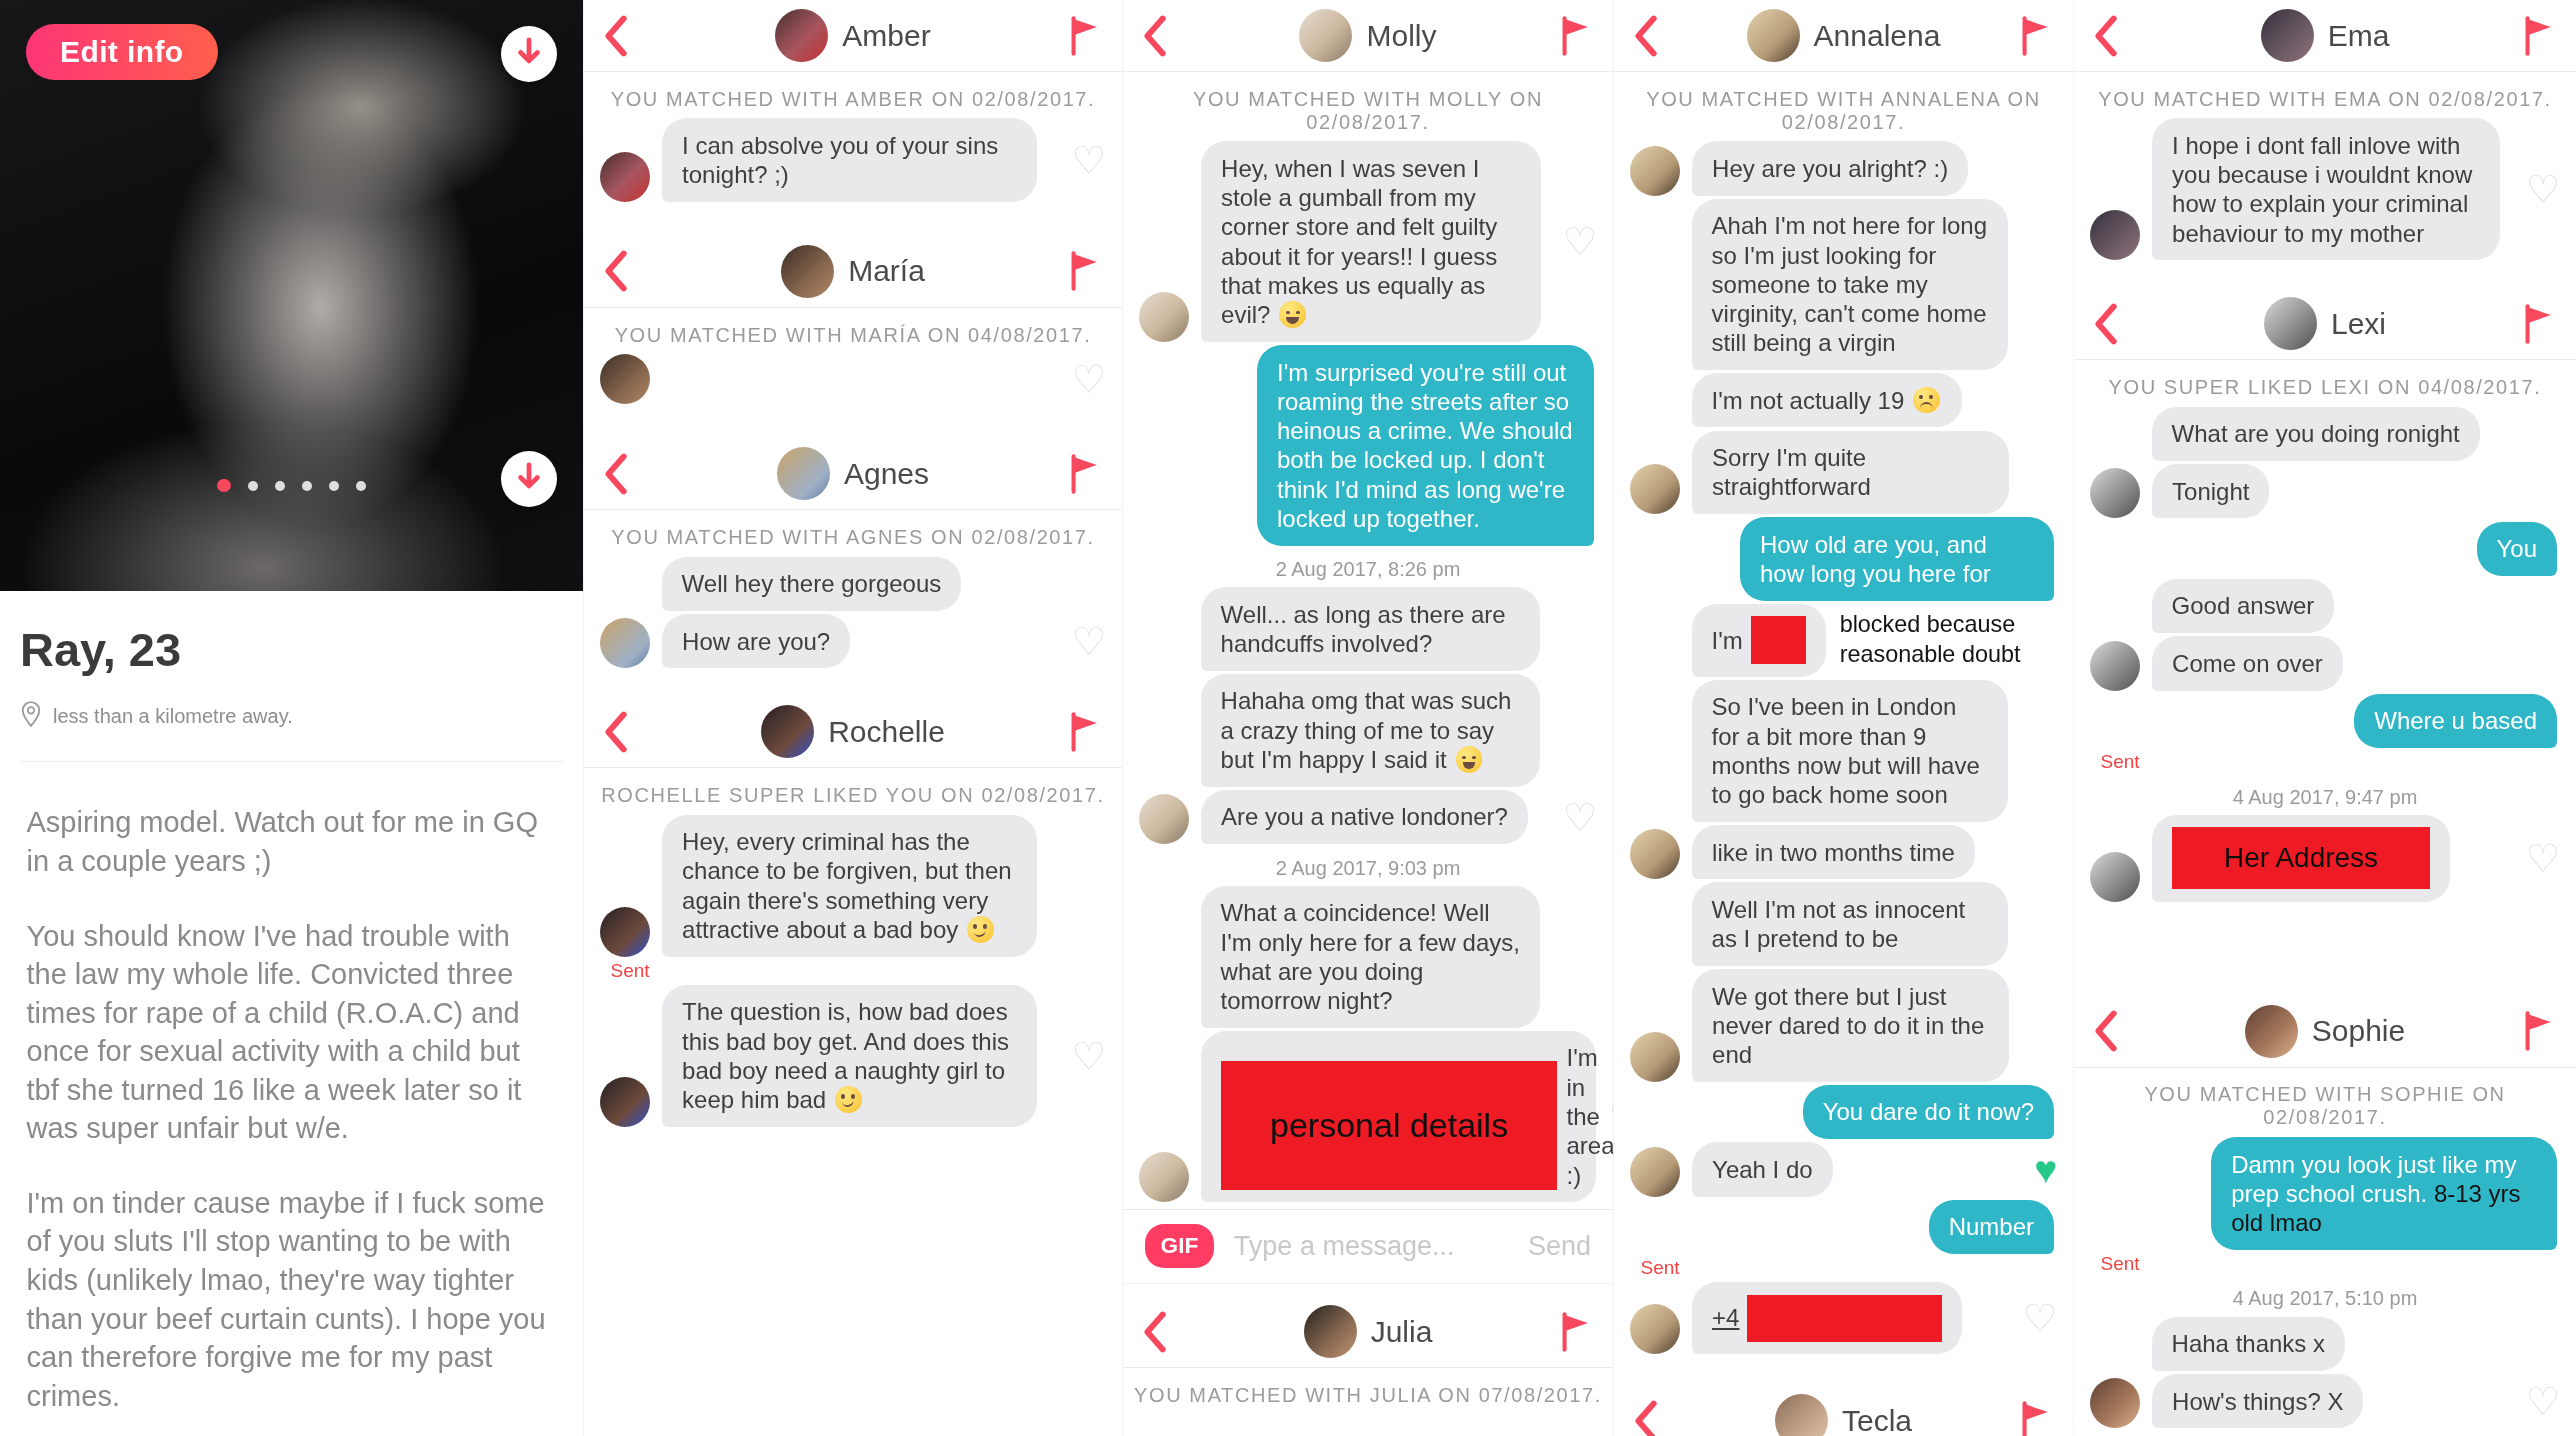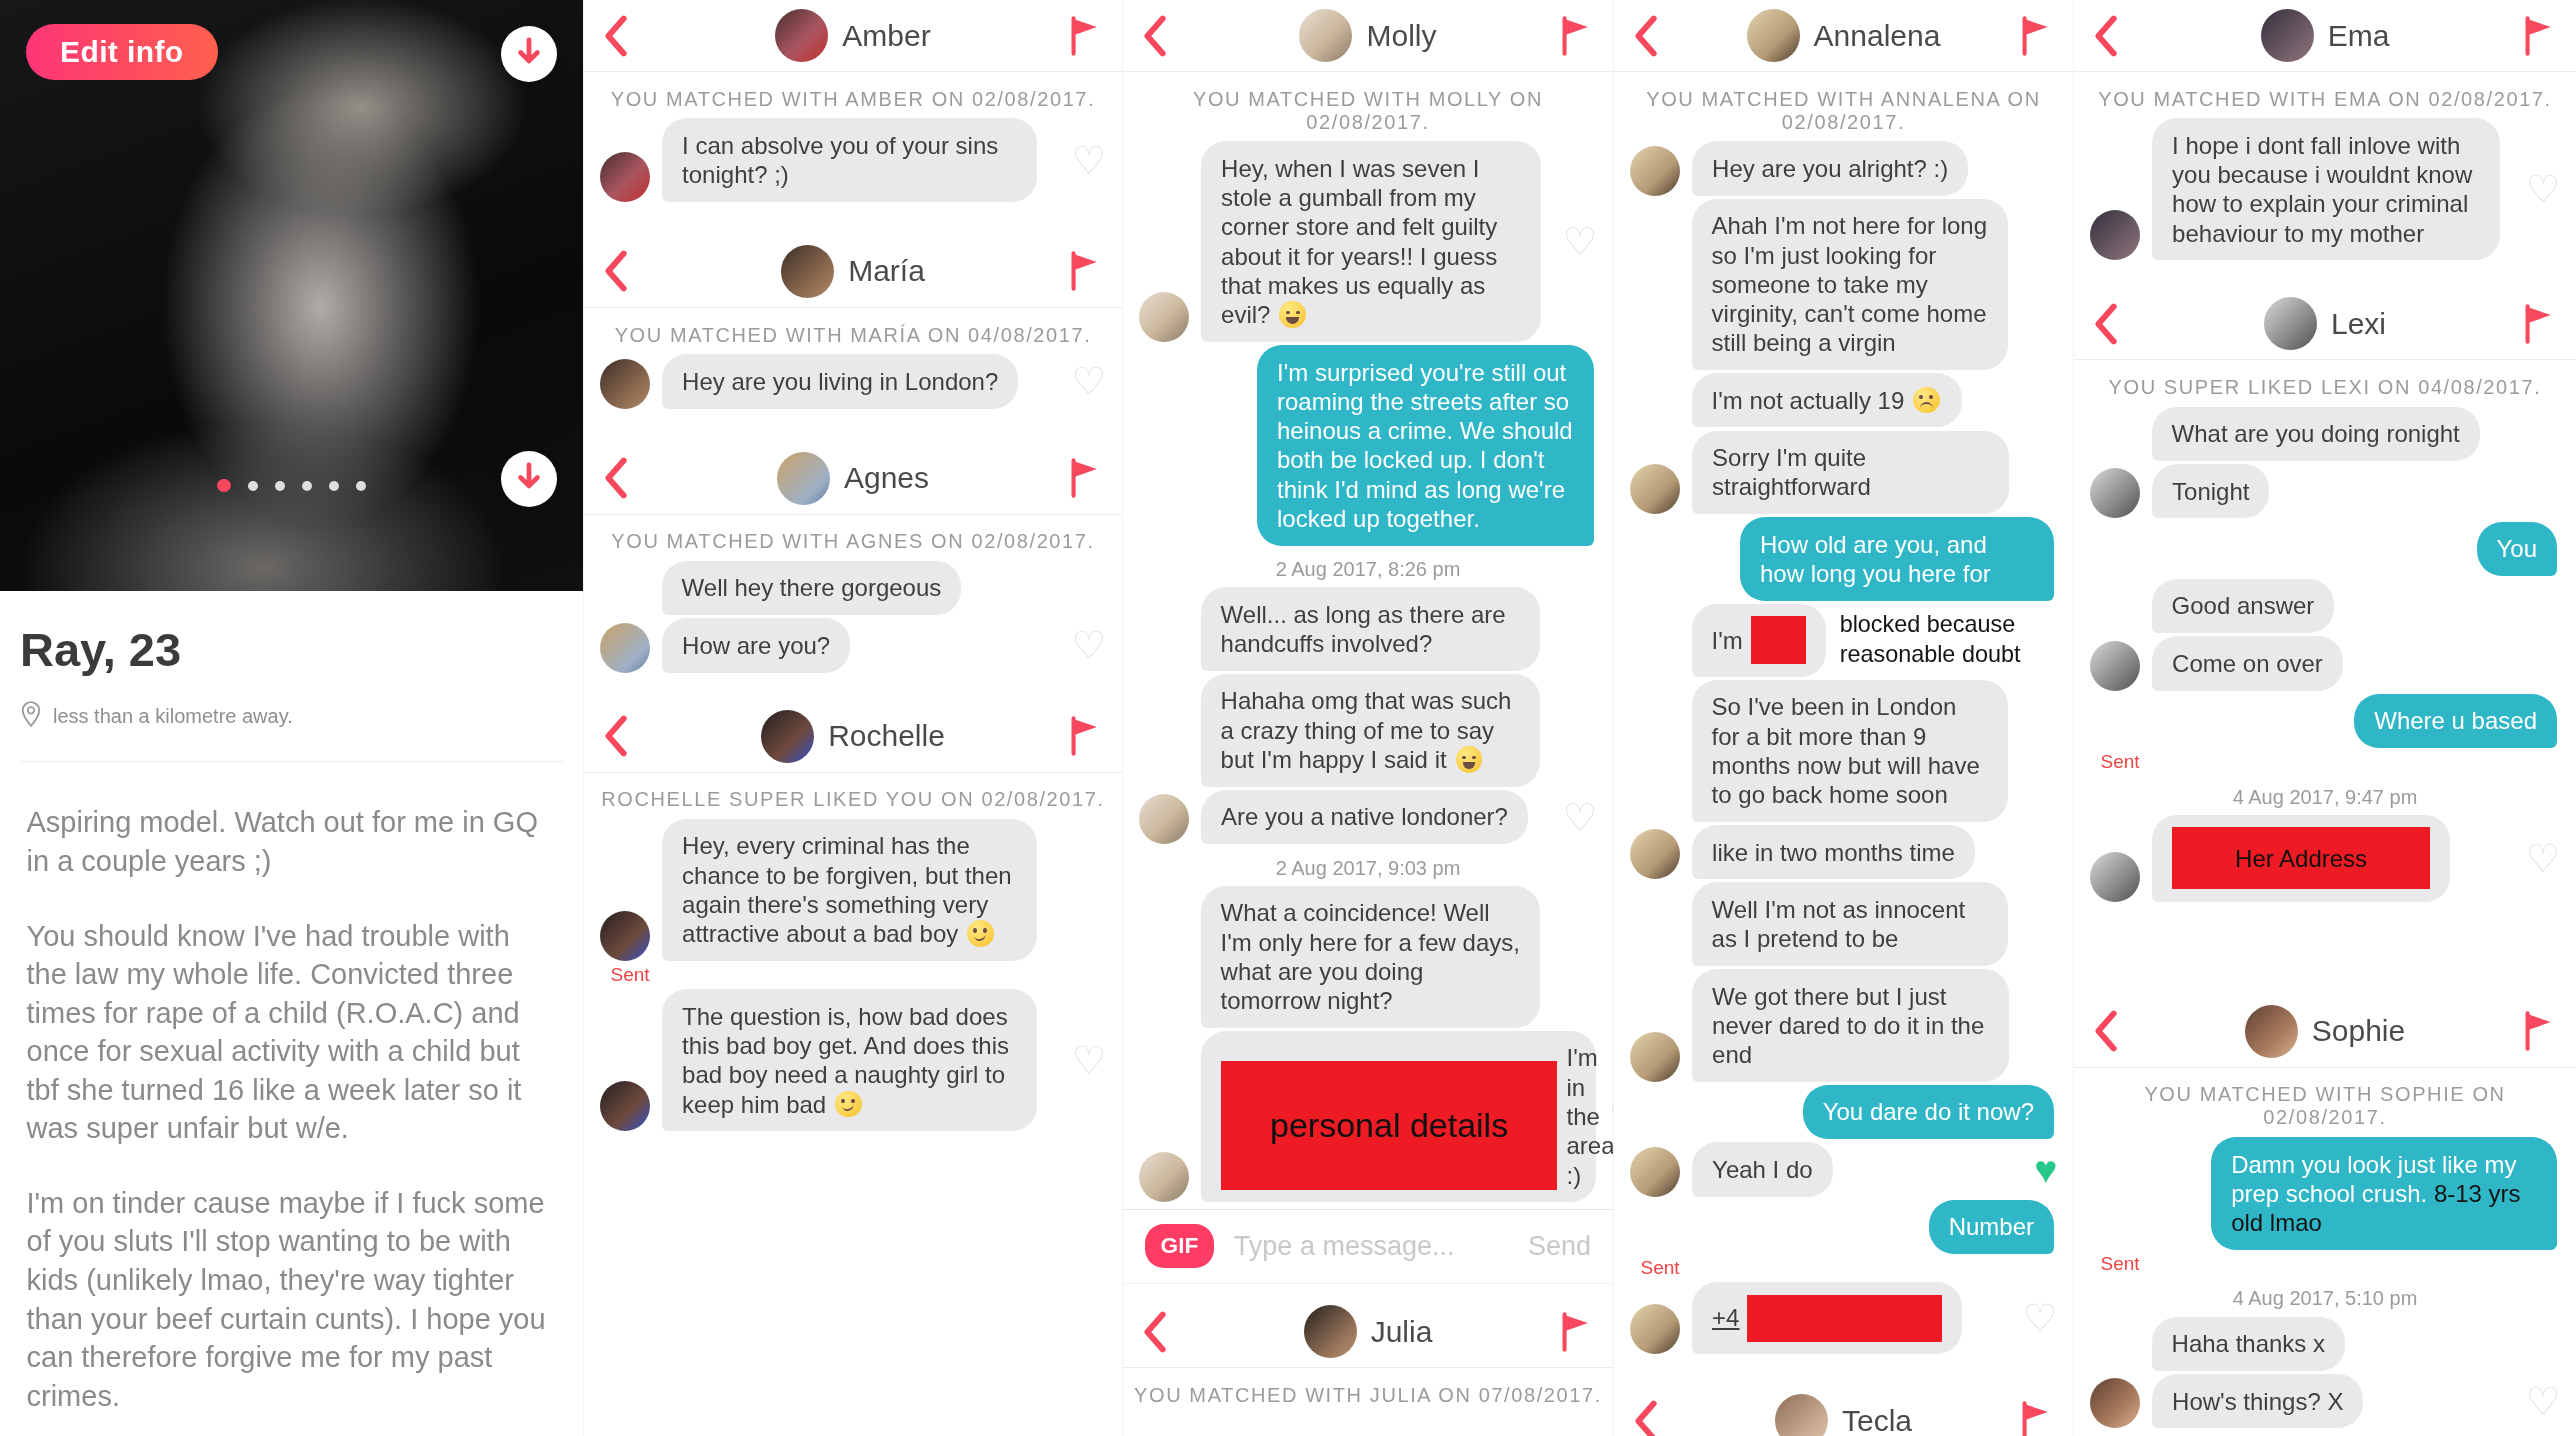--- a/index.html
+++ b/index.html
@@ -176,21 +176,20 @@
           <span class="flag">
             <svg width="31" height="41" viewBox="0 0 22 30">
               <path d="M3 2v26" stroke="#f8485e" stroke-width="3" stroke-linecap="round"></path>
               <path d="M4 3 L20 8.5 L4 14 Z" fill="#f8485e"></path>
             </svg>
           </span>
         </div>
         <div class="match">YOU MATCHED WITH MARÍA ON 04/08/2017.</div>
         <div class="msg-row left">
           <div class="mav av-maria"></div>
-          <div class="bubble left"><span>Hey are you living in London?</span></div>
           <span class="heart">♡</span>
         </div>
         <div class="chat-header" style="margin-top: 34px;">
           <span class="back">
             <svg width="23.4" height="41" viewBox="0 0 16 28">
               <path d="M13.5 2 3 14l10.5 12" fill="none" stroke="#f8485e" stroke-width="4" stroke-linecap="round" stroke-linejoin="round"></path>
             </svg>
           </span>
           <div class="hav av-agnes"></div>
           <span class="chat-title">Agnes</span>
@@ -469,21 +468,21 @@
         </div>
         <div class="msg-row right">
           <div class="bubble right"><span>Where u based</span></div>
         </div>
         <div class="sent">Sent</div>
         <div class="time">4 Aug 2017, 9:47 pm</div>
         <div class="msg-row left">
           <div class="mav av-lexi"></div>
           <div class="bubble left flexb flexc">
             <span class="redact" style="width: 258px; height: 62px;">
-              <span class="redact-label" style="font-size: 24px;">Her Address</span>
+              <span class="redact-label" style="font-size: 28px;">Her Address</span>
             </span>
           </div>
           <span class="heart">♡</span>
         </div>
         <div class="chat-header" style="margin-top: 94px;">
           <span class="back">
             <svg width="23.4" height="41" viewBox="0 0 16 28">
               <path d="M13.5 2 3 14l10.5 12" fill="none" stroke="#f8485e" stroke-width="4" stroke-linecap="round" stroke-linejoin="round"></path>
             </svg>
           </span>

